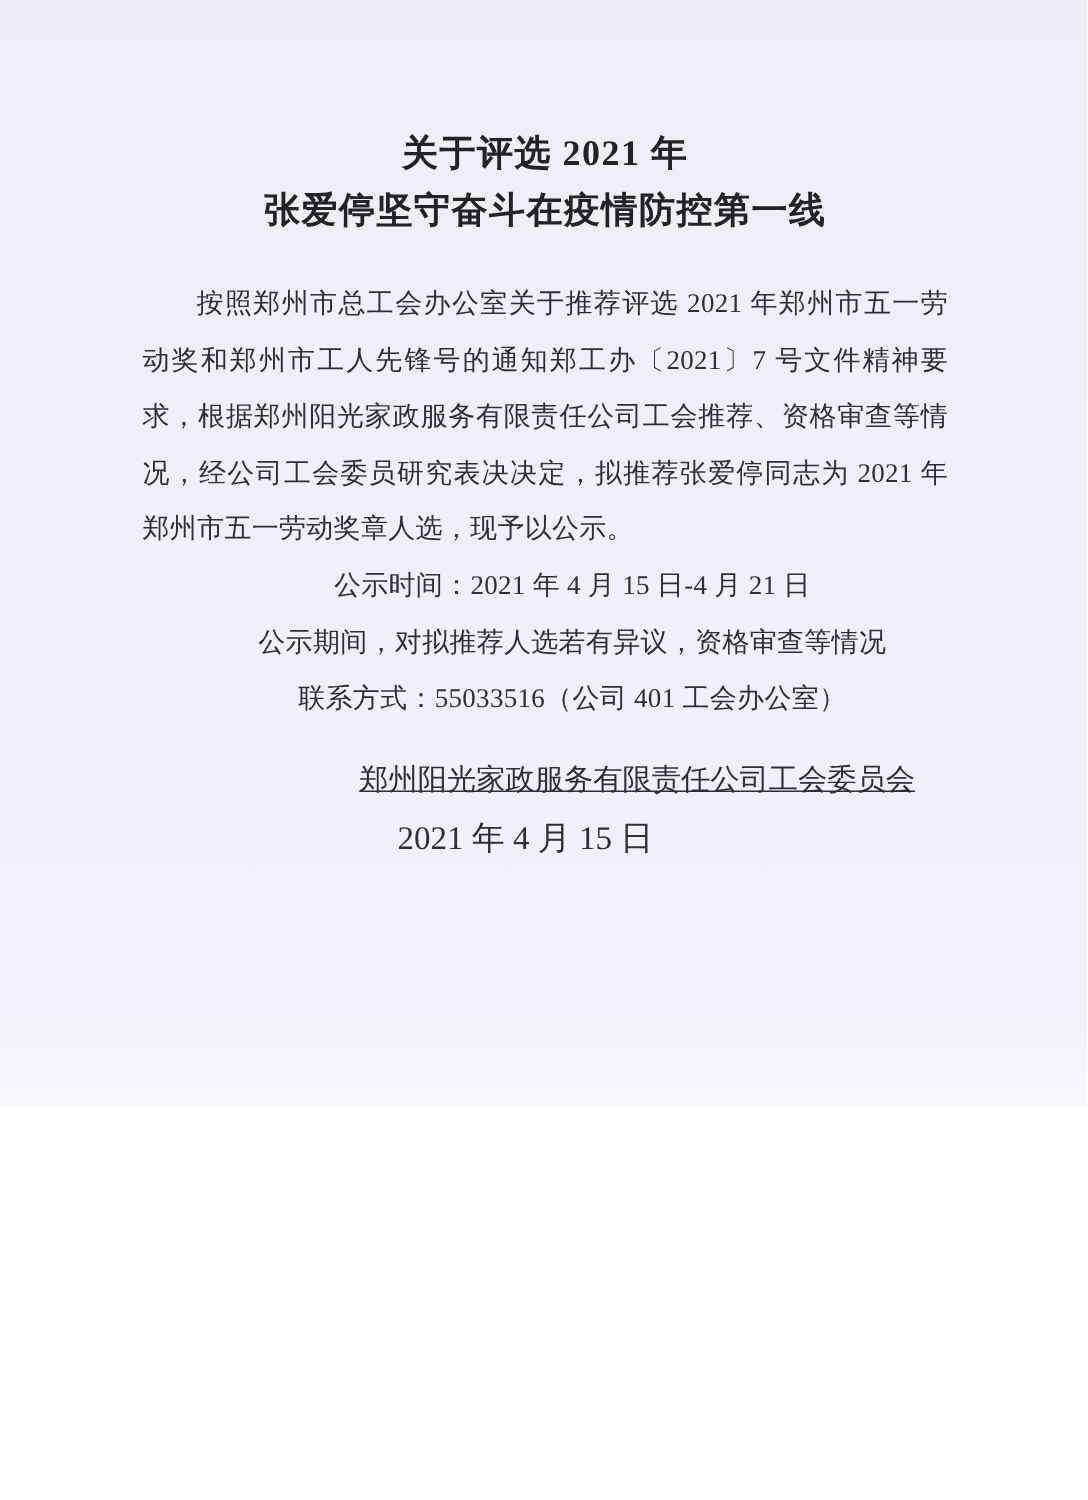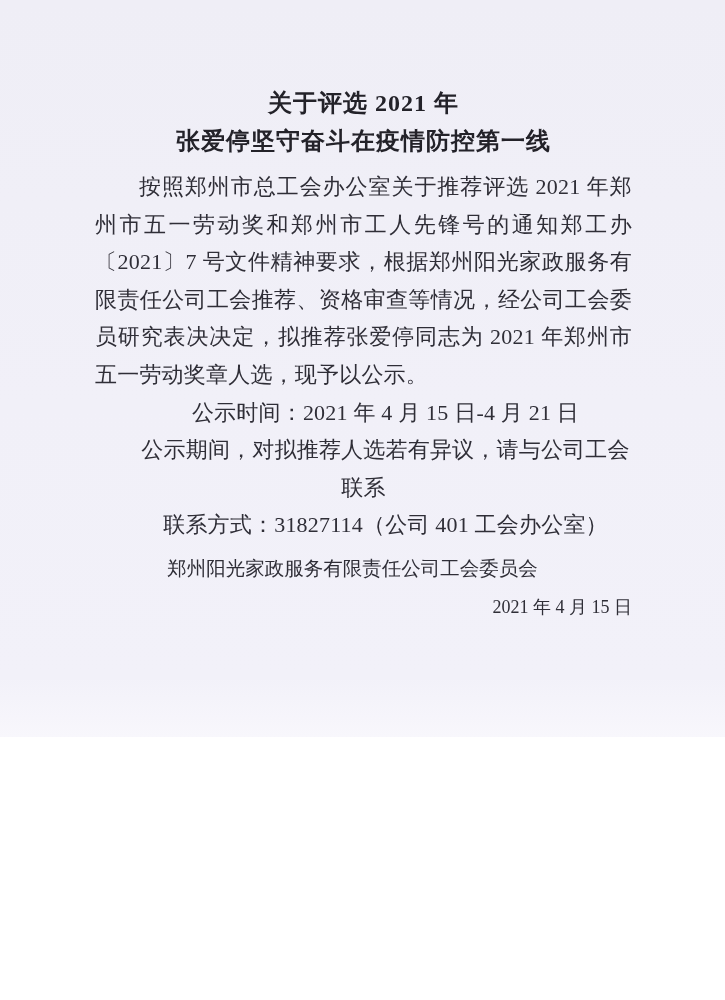--- a/index.html
+++ b/index.html
@@ -20,42 +20,43 @@
   }
   .doc-title {
     text-align: center;
     font-size: 24px;
     font-weight: bold;
     line-height: 38px;
     color: #232229;
     letter-spacing: 1px;
   }
   .body-block {
-    margin-top: 8px;
-    font-size: 22px;
+    margin-top: 24px;
+    font-size: 18px;
     line-height: 37.6px;
     letter-spacing: 0.2px;
   }
   .body-block p {
     margin: 0;
     text-indent: 2em;
   }
   .para { text-align: justify; }
   .meta-line { text-align: center; }
   .signature-org {
-    margin-top: 6px;
+    margin-top: 17px;
     font-size: 19.5px;
     line-height: 38px;
-    text-align: center;
+    text-align: right;
     padding-right: 22px;
+    text-decoration: underline;
   }
   .signature-date {
-    font-size: 18px;
+    font-size: 22px;
     line-height: 38px;
-    text-align: right;
+    text-align: left;
     padding-left: 170px;
   }
   .seal {
     position: absolute;
     left: 357px;
     top: 737px;
     width: 156px;
     height: 156px;
     transform: rotate(-7deg);
     opacity: 0.88;
@@ -75,22 +76,22 @@
   <div class="content">
 
     <div class="doc-title">
       <div>关于评选 2021 年</div>
       <div>张爱停坚守奋斗在疫情防控第一线</div>
     </div>
 
     <div class="body-block">
       <p class="para">按照郑州市总工会办公室关于推荐评选 2021 年郑州市五一劳动奖和郑州市工人先锋号的通知郑工办〔2021〕7 号文件精神要求，根据郑州阳光家政服务有限责任公司工会推荐、资格审查等情况，经公司工会委员研究表决决定，拟推荐张爱停同志为 2021 年郑州市五一劳动奖章人选，现予以公示。</p>
       <p class="meta-line">公示时间：2021 年 4 月 15 日-4 月 21 日</p>
-      <p class="meta-line">公示期间，对拟推荐人选若有异议，请与公司工会联系</p>
-      <p class="meta-line">联系方式：31827114（公司 401 工会办公室）</p>
+      <p class="meta-line">公示期间，对拟推荐人选若有异议，资格审查等情况</p>
+      <p class="meta-line">联系方式：55033516（公司 401 工会办公室）</p>
     </div>
 
     <div class="signature-org">郑州阳光家政服务有限责任公司工会委员会</div>
     <div class="signature-date">2021 年 4 月 15 日</div>
 
   </div>
 
   <svg class="seal" viewBox="0 0 200 200" aria-hidden="true">
 
     <circle cx="100" cy="100" r="92" fill="none" stroke="#dc3a2f" stroke-width="7" stroke-opacity="0.9"></circle>

